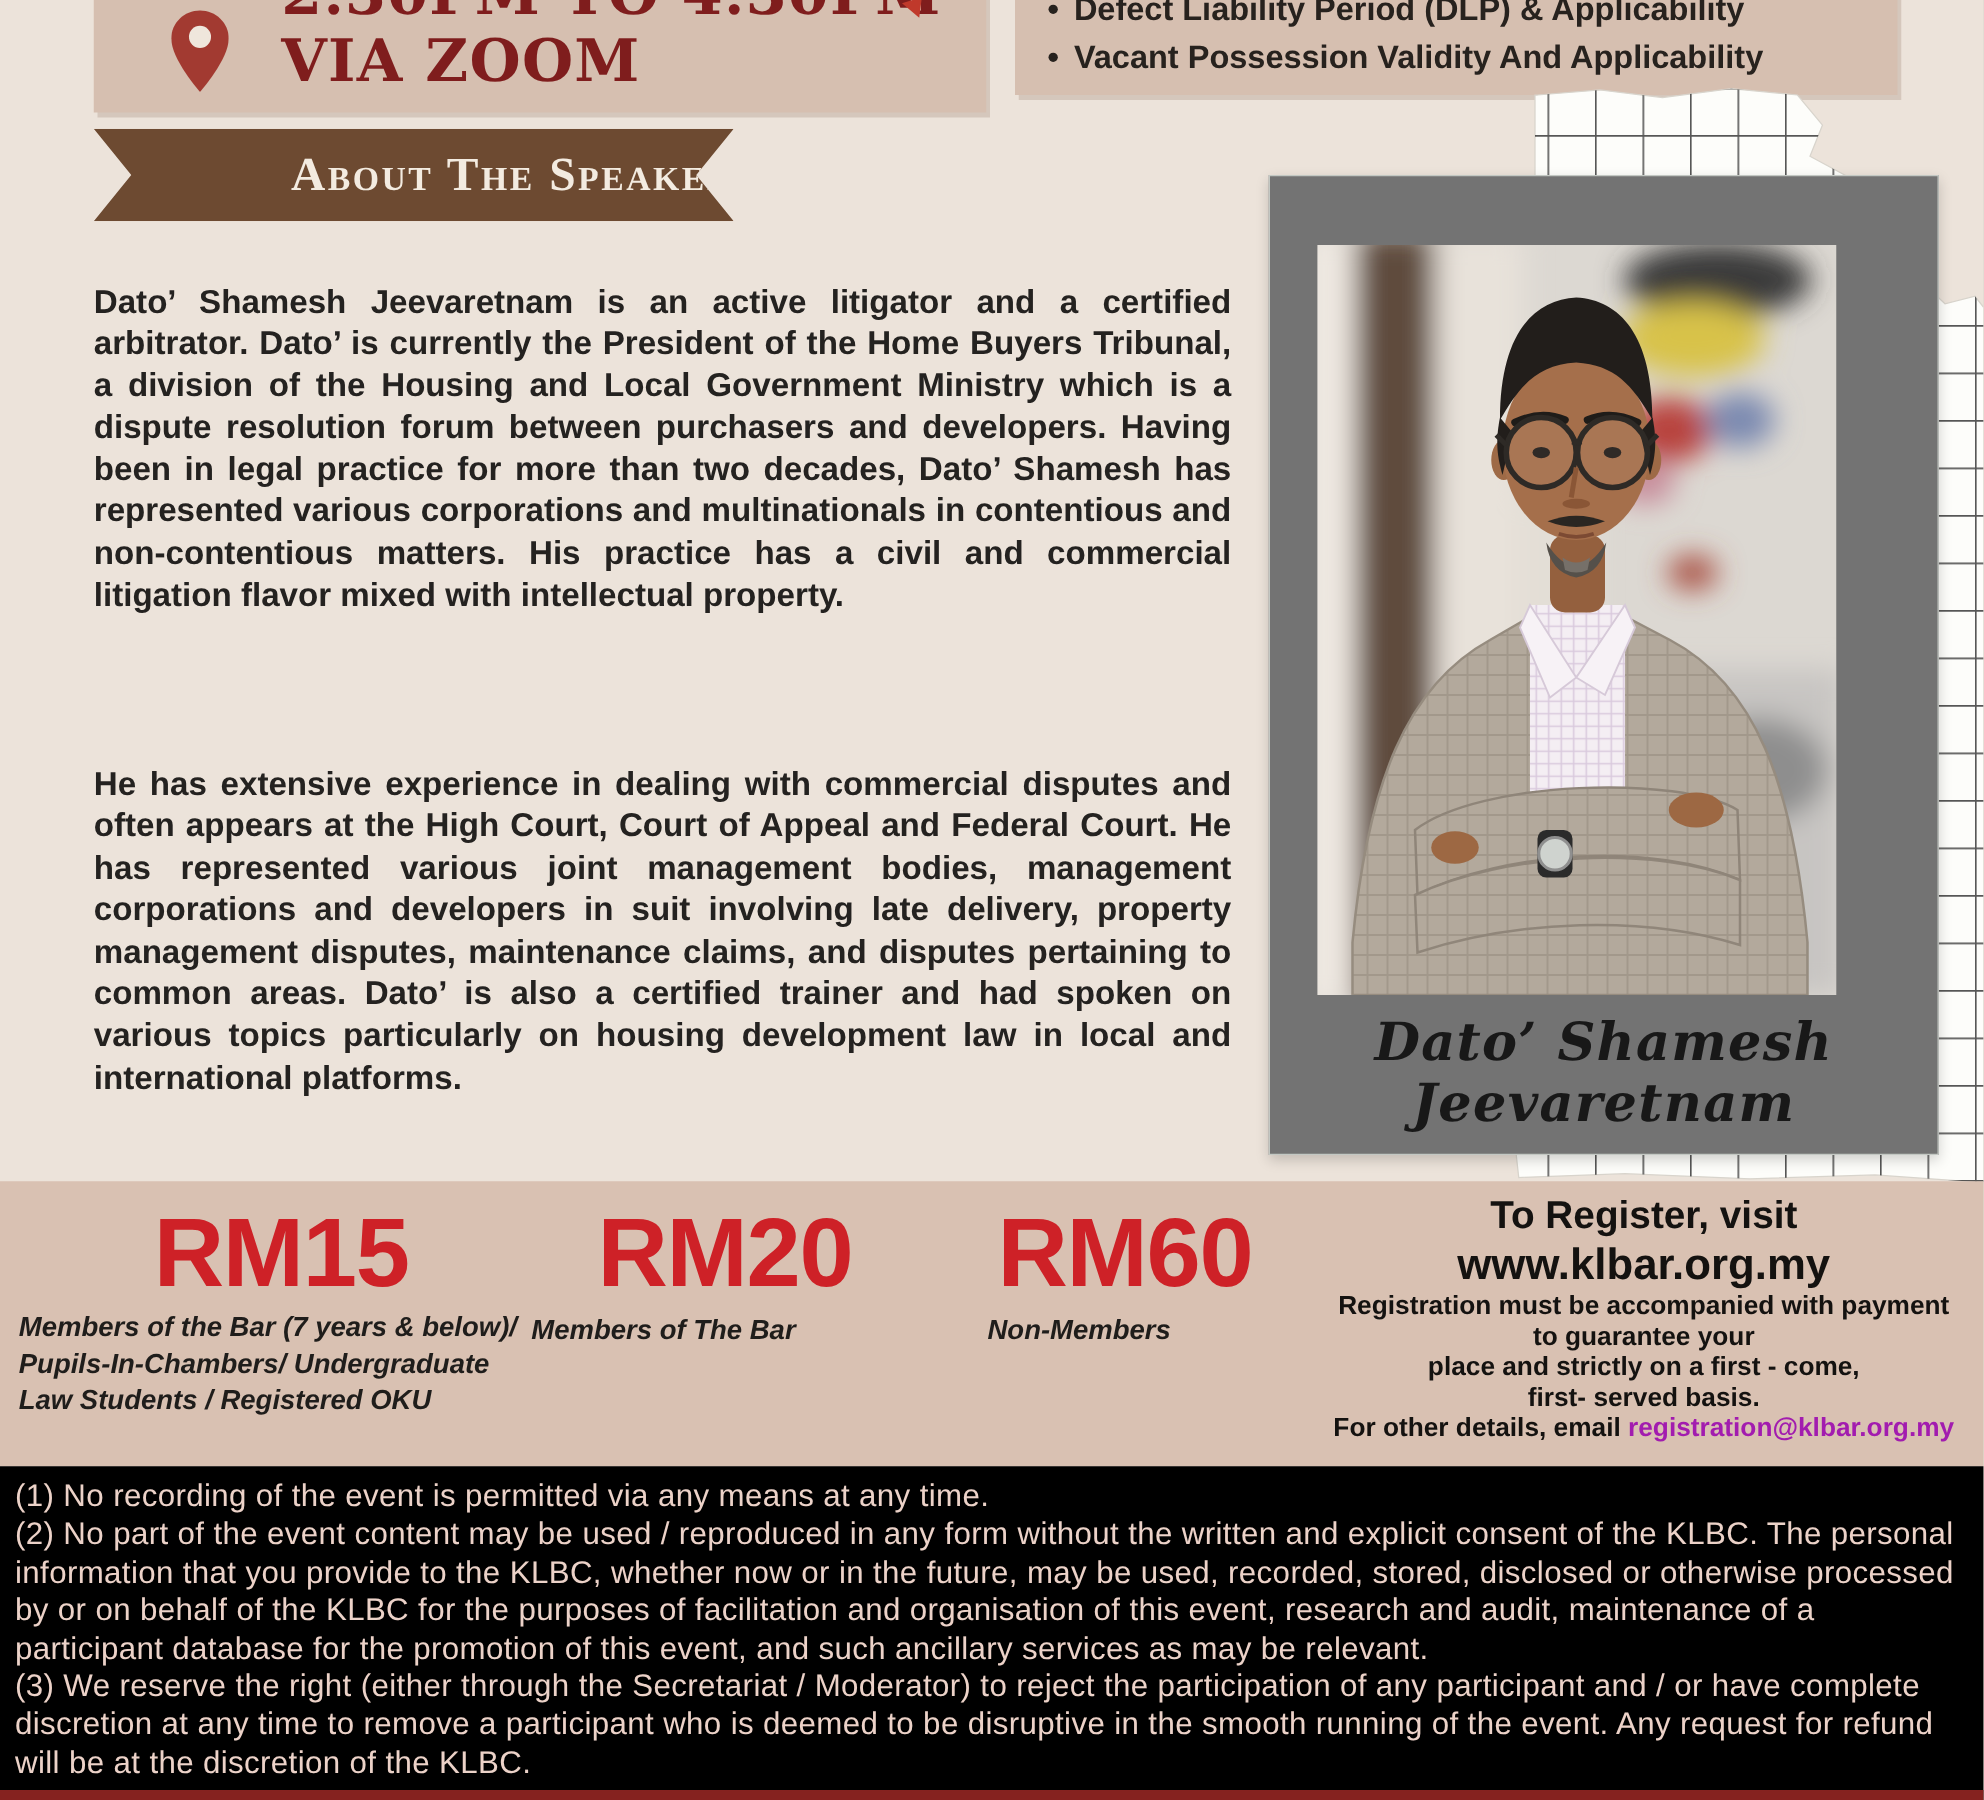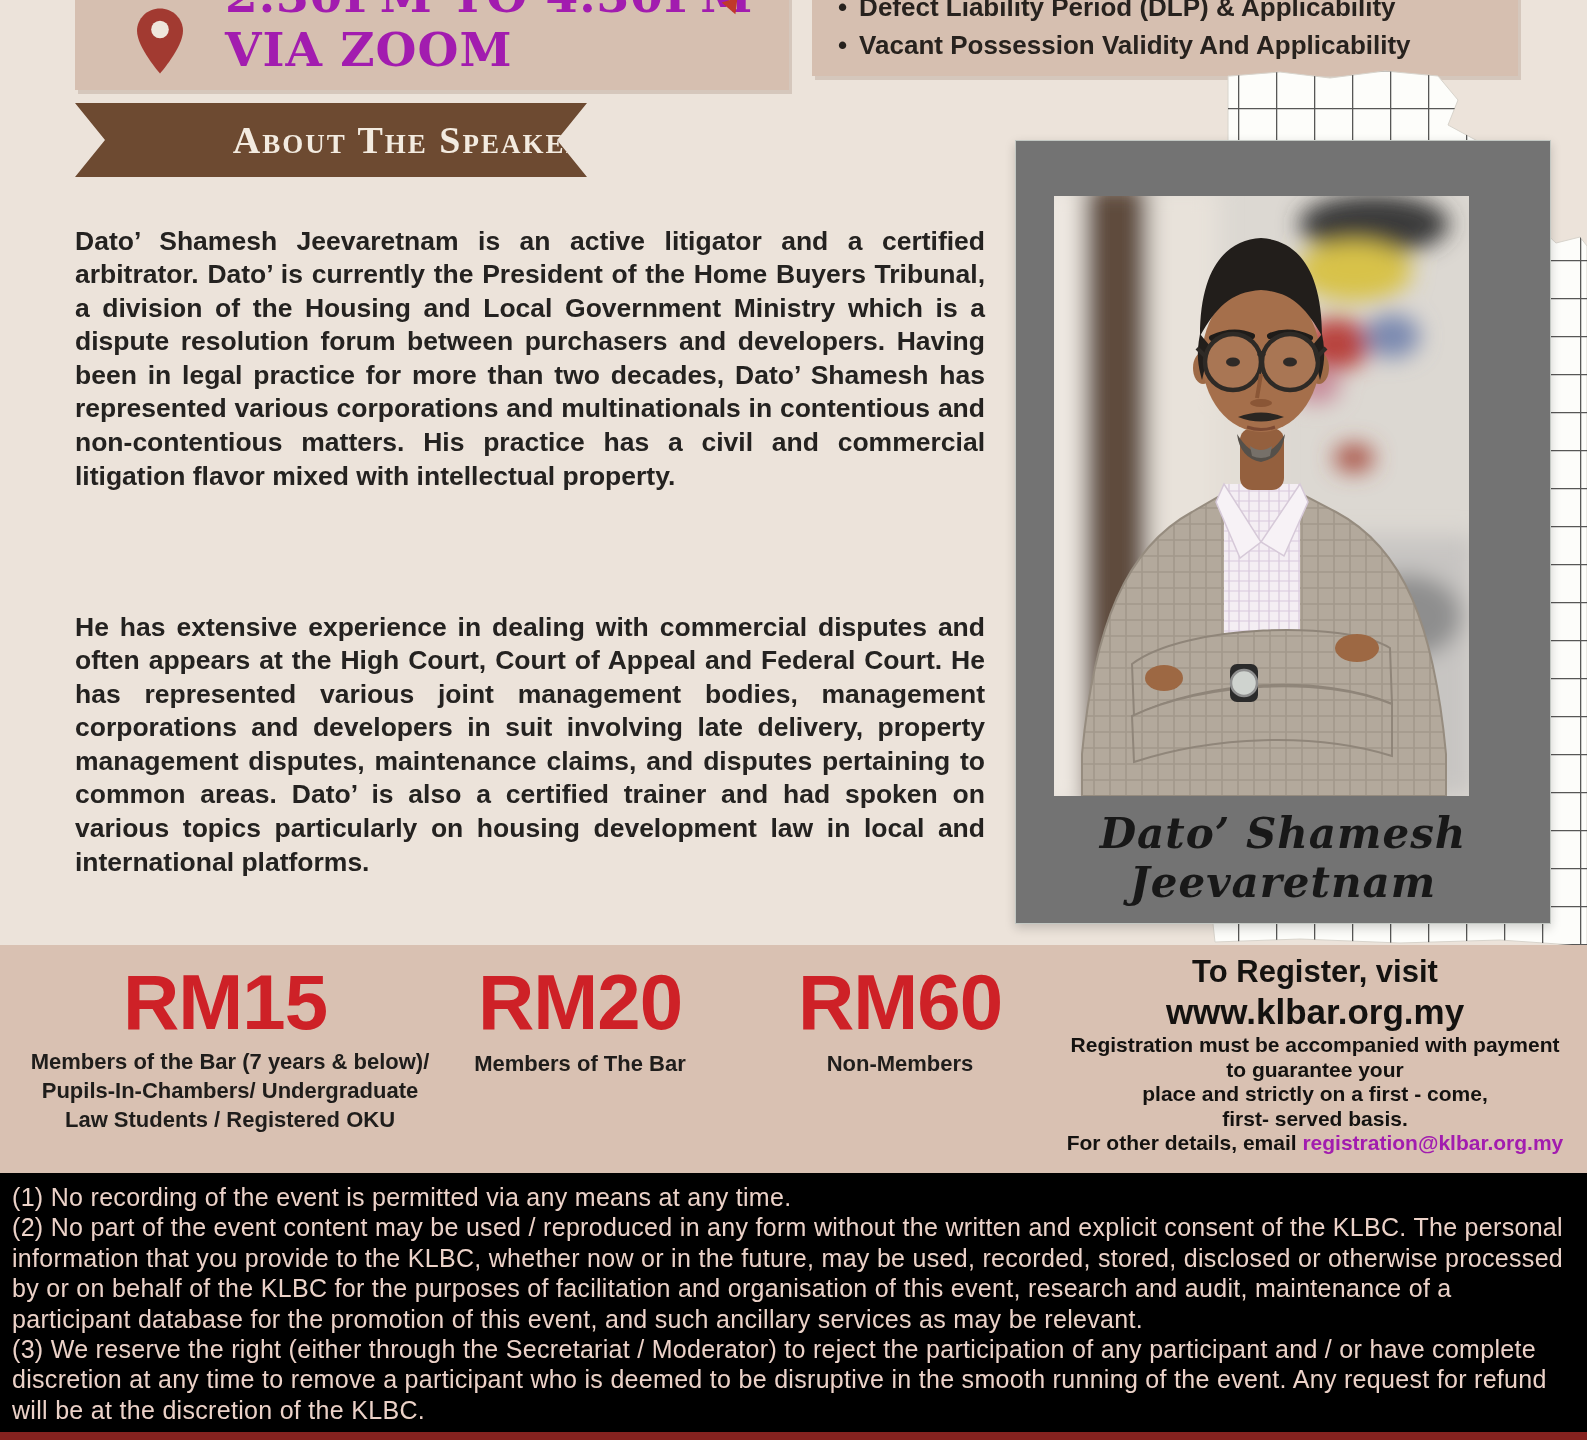--- a/index.html
+++ b/index.html
@@ -4,21 +4,21 @@
 <style>
   html,body{margin:0;padding:0;background:#d8d2ca;}
   .page{
     position:relative;width:1587px;height:1440px;overflow:hidden;
     background:#ece3da;font-family:"Liberation Sans",sans-serif;
   }
   
   .box{position:absolute;background:#d6bfb0;box-shadow:3px 4px 0 rgba(130,100,80,.22);}
   .box-left{left:75px;top:-62px;width:714px;height:152px;}
   .box-right{left:812px;top:-30px;width:706px;height:106px;}
-  .slab{font-family:"DejaVu Serif",serif;font-weight:700;color:#a21caf;letter-spacing:1px;}
+  .slab{font-family:"DejaVu Serif",serif;font-weight:700;color:#7f1d1d;letter-spacing:1px;}
   .time-line1{position:absolute;left:150px;top:30px;font-size:47px;}
   .time-line2{position:absolute;left:150px;top:84px;font-size:47px;}
   .pin{position:absolute;left:62px;top:64px;width:46px;height:78px;}
   .red-tip{position:absolute;left:724px;top:-4px;width:0;height:0;
     border-left:9px solid transparent;border-right:9px solid transparent;
     border-bottom:14px solid #c0392b;transform:rotate(40deg);}
   .bullet-line{position:absolute;left:26px;font-size:26px;font-weight:700;color:#27221e;white-space:nowrap;}
   .bullet-line .dot{margin-right:12px;}
   .bl1{top:22px;} .bl2{top:60px;}
   
@@ -44,22 +44,22 @@
   .photo{position:absolute;left:38px;top:55px;width:415px;height:600px;overflow:hidden;background:#d9d5cf;}
   .caption{position:absolute;left:0;right:0;top:668px;text-align:center;
     font-family:"DejaVu Serif",serif;font-style:italic;font-weight:700;
     font-size:42px;color:#181818;letter-spacing:1px;}
   
   .band{position:absolute;left:0;top:945px;width:1587px;height:228px;background:#d9c1b2;z-index:3;}
   .price{position:absolute;top:12px;font-weight:700;color:#ce2127;font-size:78px;letter-spacing:-1px;text-align:center;}
   .price.t1{left:110px;width:230px;}
   .price.t2{left:460px;width:240px;}
   .price.t3{left:785px;width:230px;}
-  .tierdesc{position:absolute;font-size:22px;font-weight:700;color:#1f1d1b;
-    line-height:29px;text-align:center;}
+  .tierdesc{position:absolute;font-size:22px;font-weight:700;font-style:italic;color:#1f1d1b;
+    line-height:29px;}
   .tierdesc.d1{left:15px;top:102px;width:430px;}
   .tierdesc.d2{left:425px;top:104px;width:310px;}
   .tierdesc.d3{left:790px;top:104px;width:220px;}
   .register{position:absolute;left:1060px;top:8px;width:510px;text-align:center;color:#141210;}
   .reg-h1{font-size:31px;font-weight:700;line-height:38px;}
   .reg-site{font-size:35px;font-weight:700;line-height:42px;color:#141210;text-decoration:none;display:block;}
   .reg-small{font-size:21px;font-weight:700;line-height:24.5px;}
   .reg-small.nowrap{white-space:nowrap;}
   .reg-email{color:#a21caf;text-decoration:none;}
   

